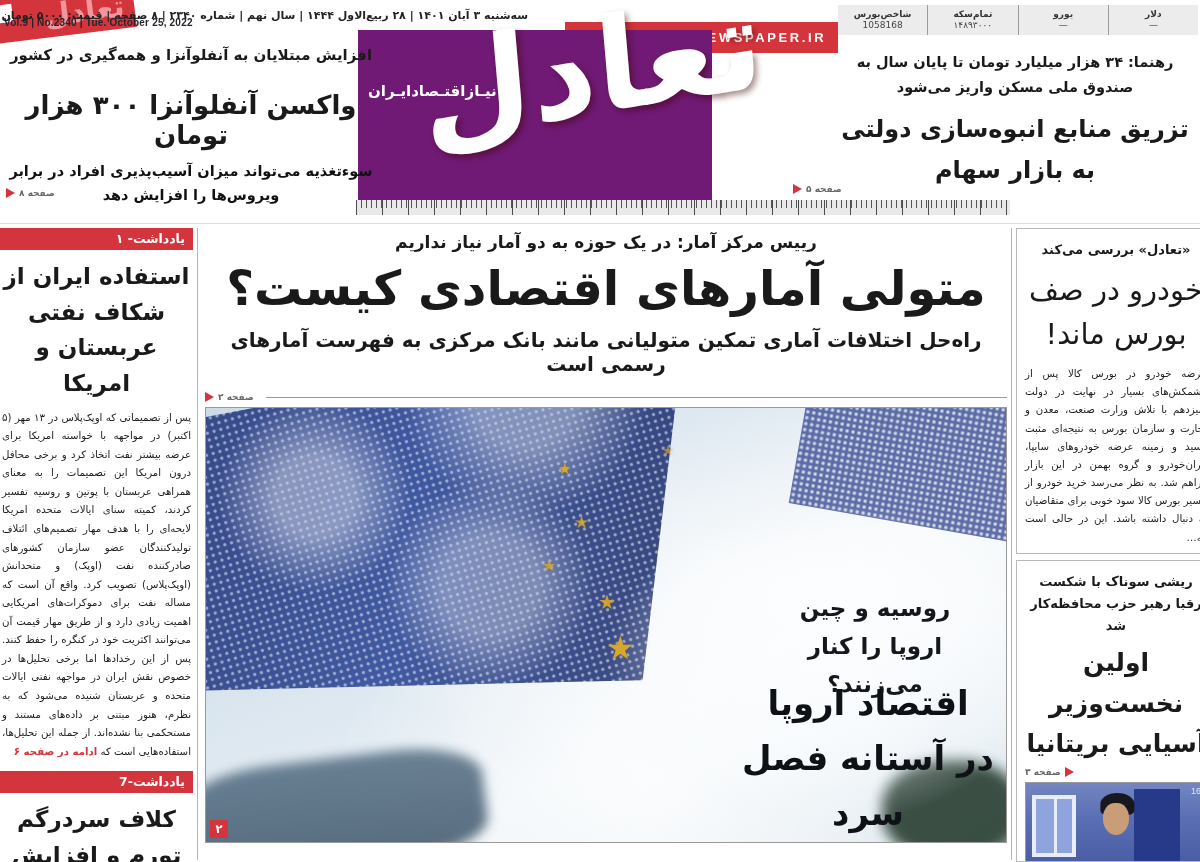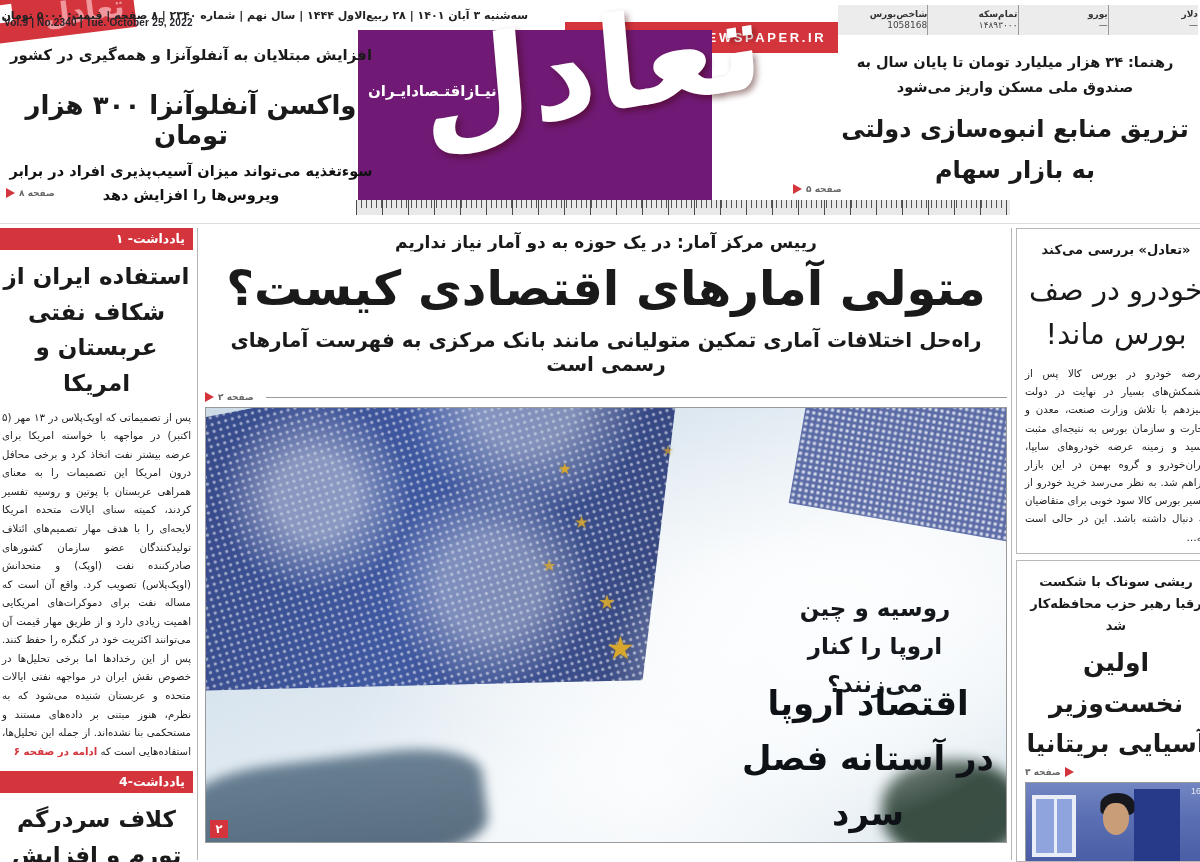--- a/index.html
+++ b/index.html
@@ -13,21 +13,21 @@
   .fold .notch{position:absolute;left:6px;top:18px;width:22px;height:18px;background:#fff}
   .edition-en{position:absolute;left:4px;top:17px;font-family:"Liberation Sans",sans-serif;
         font-size:10px;font-weight:700;color:#26242c;letter-spacing:.2px;white-space:nowrap}
   .date-fa{position:absolute;left:100px;top:9px;width:428px;direction:rtl;text-align:center;
         font-size:11px;font-weight:700;color:#222;white-space:nowrap}
   .www-bar{position:absolute;left:565px;top:22px;width:273px;height:31px;background:#d4353c;
         display:flex;align-items:center;justify-content:center;color:#fff;
         font-family:"Liberation Sans",sans-serif;font-size:13px;font-weight:700;letter-spacing:2.6px}
   .ticker{position:absolute;left:838px;top:5px;width:360px;height:30px;background:#ececec;
         display:flex;direction:rtl;align-items:stretch}
-  .ticker .t-item{flex:1;display:flex;flex-direction:column;justify-content:center;text-align:right;
+  .ticker .t-item{flex:1;display:flex;flex-direction:column;justify-content:center;text-align:center;
         border-left:1px solid #9a9a9a}
   .ticker .t-item:last-child{border-left:none}
   .ticker .t-label{font-size:9px;font-weight:700;color:#333;line-height:1.3}
   .ticker .t-value{font-size:9px;color:#444;line-height:1.2}
   
   .masthead{position:absolute;left:358px;top:30px;width:354px;height:170px;background:#701a75}
   .masthead .tagline{position:absolute;left:10px;top:52px;color:#fff;font-size:15px;font-weight:700;direction:rtl}
   .masthead .calligraphy{position:absolute;right:-52px;top:-38px;color:#fff;font-size:128px;font-weight:700;
         direction:rtl;transform:rotate(-9deg) skewX(-4deg);text-shadow:3px 4px 6px rgba(60,0,0,.45);line-height:1.2}
   .ruler{position:absolute;left:356px;top:200px;width:654px;height:15px;
@@ -199,21 +199,21 @@
   <div class="sidebar">
     <div class="note1">
       <div class="note-label">یادداشت- ۱</div>
       <div class="note-head">استفاده ایران از شکاف نفتی عربستان و امریکا</div>
       <div class="note-body">
         <span>پس از تصمیماتی که اوپک‌پلاس در ۱۳ مهر (۵ اکتبر) در مواجهه با خواسته امریکا برای عرضه بیشتر نفت اتخاذ کرد و برخی محافل درون امریکا این تصمیمات را به معنای همراهی عربستان با پوتین و روسیه تفسیر کردند، کمیته سنای ایالات متحده امریکا لایحه‌ای را با هدف مهار تصمیم‌های ائتلاف تولیدکنندگان عضو سازمان کشورهای صادرکننده نفت (اوپک) و متحدانش (اوپک‌پلاس) تصویب کرد. واقع آن است که مساله نفت برای دموکرات‌های امریکایی اهمیت زیادی دارد و از طریق مهار قیمت آن می‌توانند اکثریت خود در کنگره را حفظ کنند. پس از این رخدادها اما برخی تحلیل‌ها در خصوص نقش ایران در مواجهه نفتی ایالات متحده و عربستان شنیده می‌شود که به نظرم، هنوز مبتنی بر داده‌های مستند و مستحکمی بنا نشده‌اند. از جمله این تحلیل‌ها، استفاده‌هایی است که</span>
         <span class="red-more">ادامه در صفحه ۶</span>
       </div>
     </div>
     <div class="note2 note2-gap">
-      <div class="note-label">یادداشت-4</div>
+      <div class="note-label">یادداشت-7</div>
       <div class="note-head">کلاف سردرگم تورم و افزایش دستمزدها</div>
 
     </div>
   </div>
 
   <div class="center">
     <div class="main-kicker">رییس مرکز آمار: در یک حوزه به دو آمار نیاز نداریم</div>
     <div class="main-headline">متولی آمارهای اقتصادی کیست؟</div>
     <div class="main-sub">راه‌حل اختلافات آماری تمکین متولیانی مانند بانک مرکزی به فهرست آمارهای رسمی است</div>
     <div class="marker main-marker">

